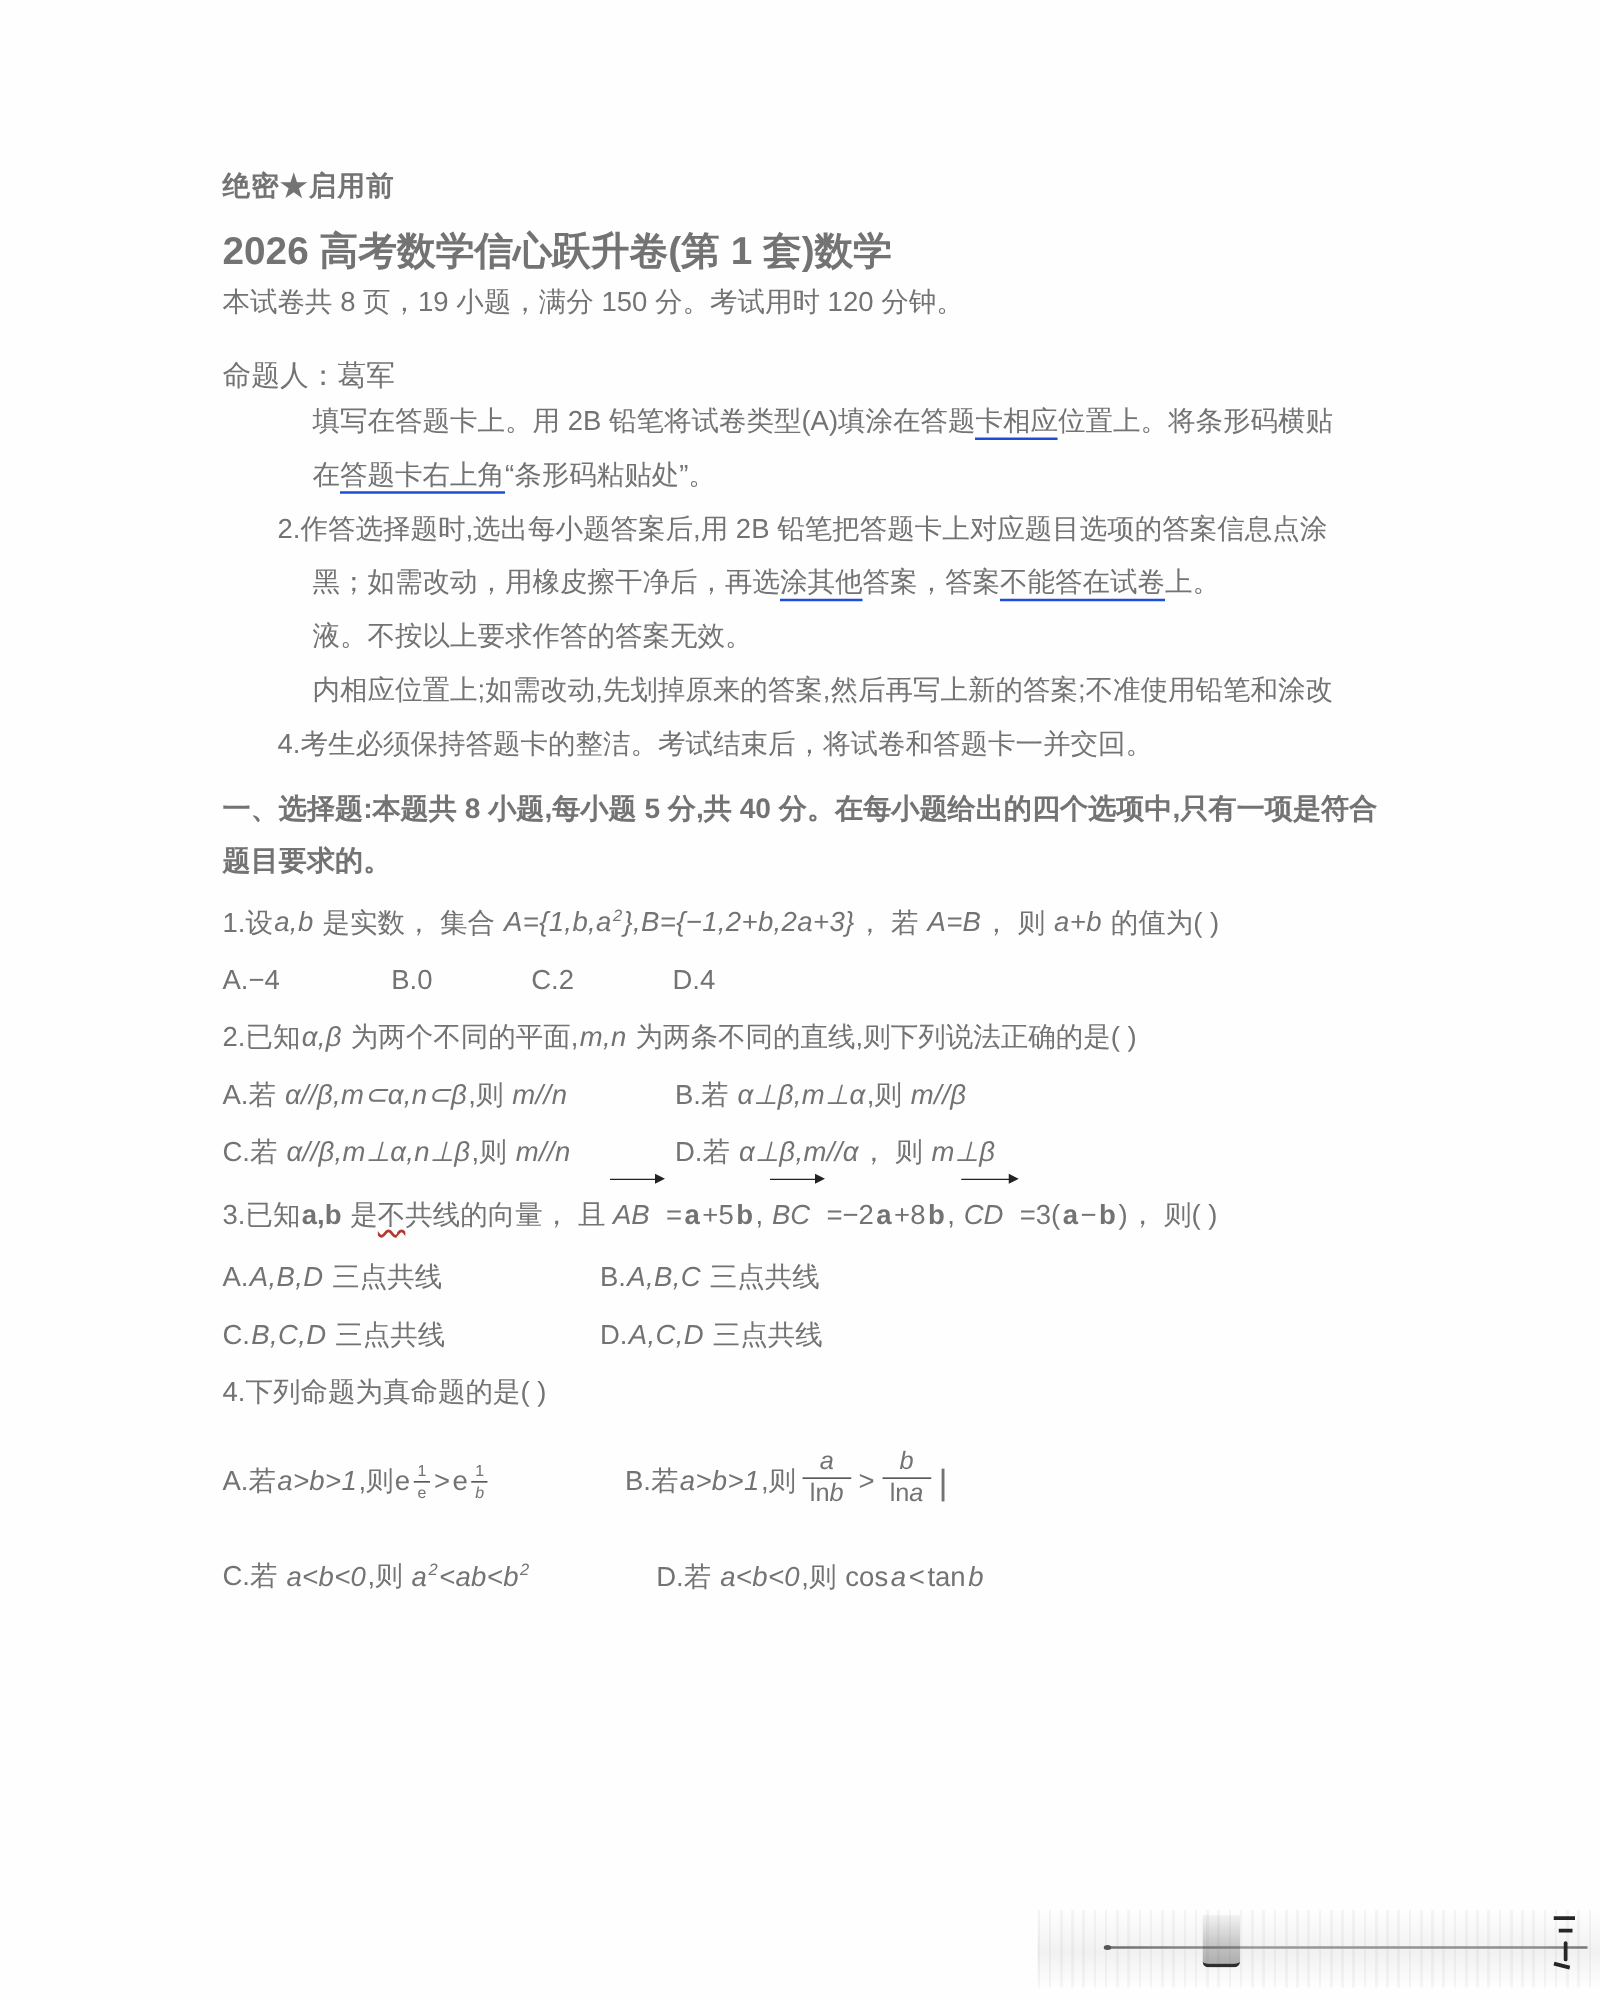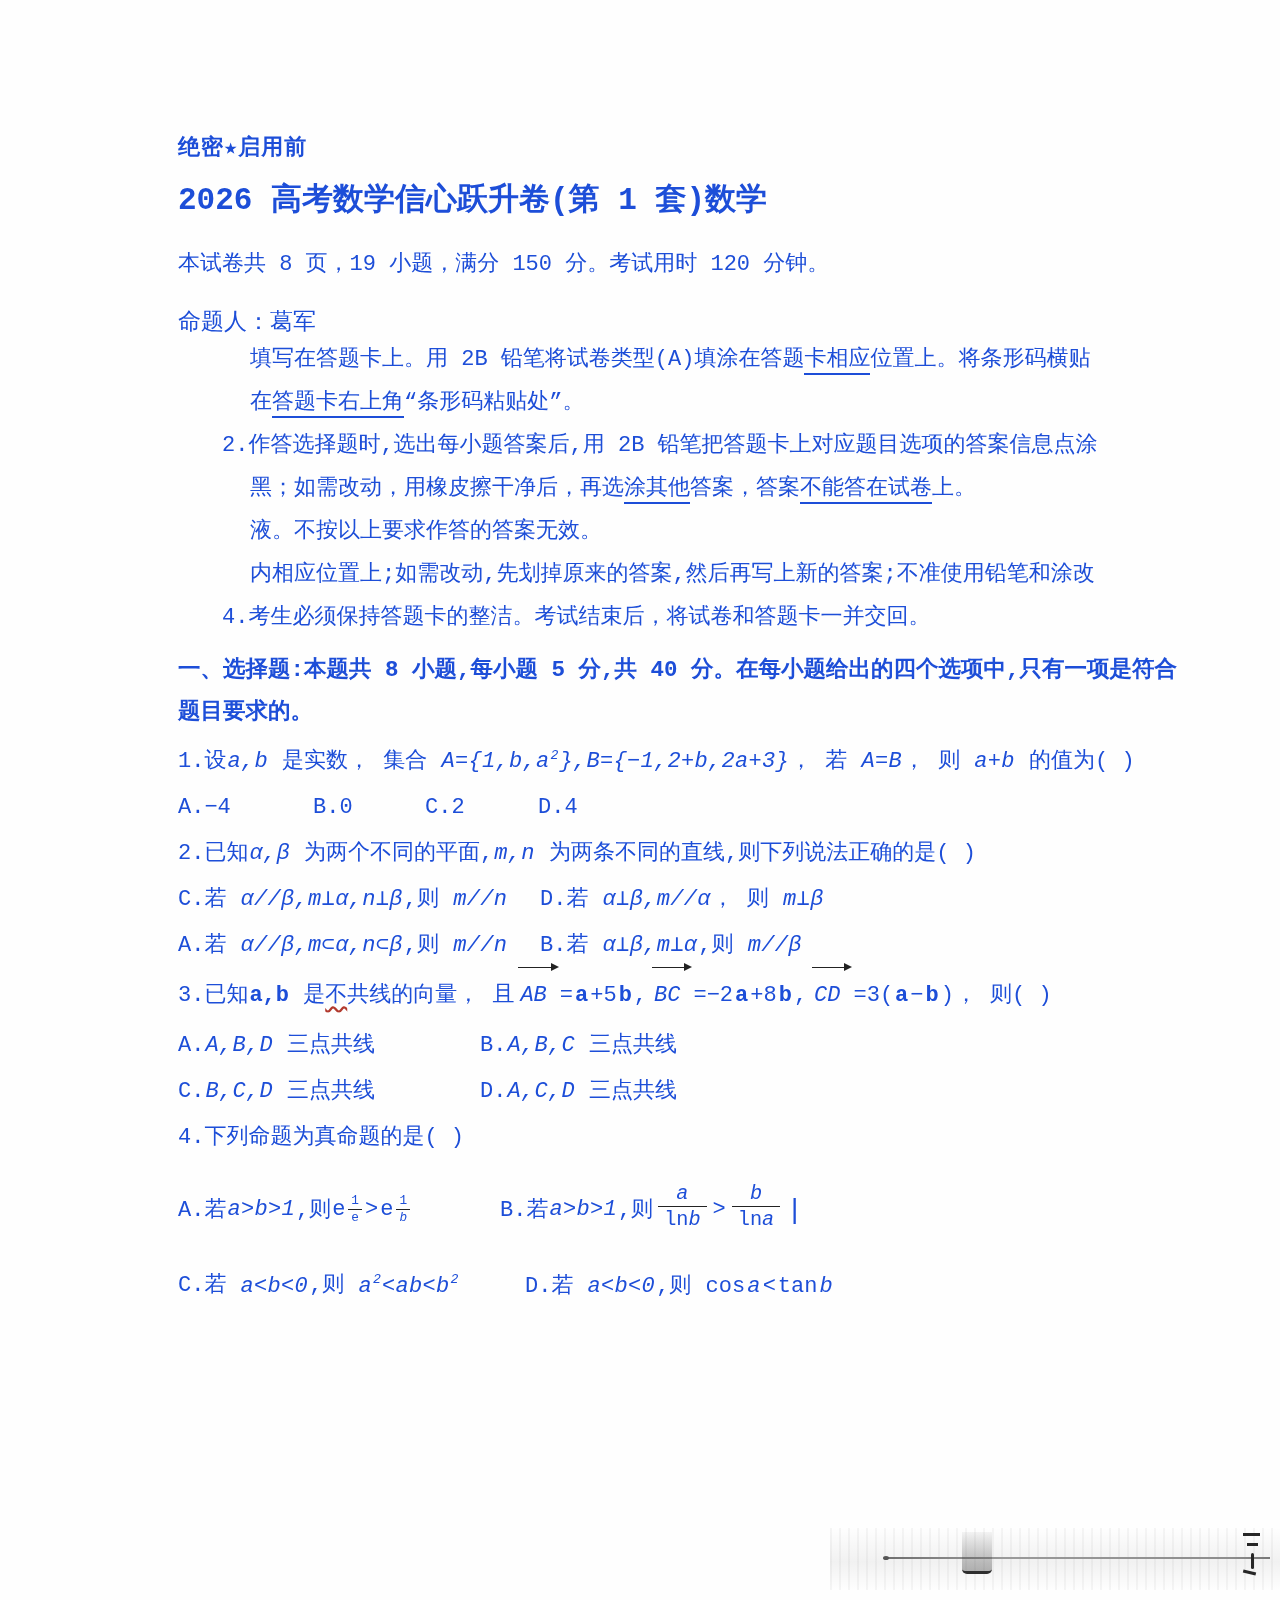--- a/index.html
+++ b/index.html
@@ -1,25 +1,25 @@
 <!DOCTYPE html>
 <html><head>
 <meta charset="utf-8">
 <style>
   * { box-sizing: border-box; }
   html,body { margin:0; padding:0; background:#ffffff; }
   .page {
     position:relative; width:1280px; height:1600px; background:#fefefe;
-    font-family:Liberation Mono, monospace; color:#1d4ed8; overflow:hidden;
+    font-family:Liberation Sans, sans-serif; color:#737373; overflow:hidden;
   }
   .content { position:absolute; left:178px; top:134px; width:916px; }
   .center { }
   .secrecy { font-size:22px; line-height:30px; font-weight:700; letter-spacing:1px; }
   .title { font-size:31px; line-height:42px; margin-top:16px; font-weight:700; }
-  .subtitle { font-size:22px; line-height:30px; margin-top:28px; }
+  .subtitle { font-size:22px; line-height:30px; margin-top:5px; }
   .author { font-size:23px; line-height:30px; margin-top:28px; }
   .notes-heading { font-size:22px; line-height:34px; margin-top:22px; font-weight:700; letter-spacing:.5px; }
   .nline { font-size:22px; line-height:43px; white-space:nowrap; }
   .ind1 { padding-left:44px; }
   .ind2 { padding-left:72px; }
   .u { border-bottom:2px solid #1d4ed8; padding-bottom:1px; }
   .sec-heading { font-size:22.5px; font-weight:700; line-height:42px; margin-top:10px; white-space:nowrap; }
   .qline { font-size:22px; line-height:46px; white-space:nowrap; }
   .q3line { line-height:54px; }
   .m { font-style:italic; padding:0 1px; letter-spacing:.3px; }
@@ -85,22 +85,22 @@
 
     <div class="nline ind1">4.考生必须保持答题卡的整洁。考试结束后，将试卷和答题卡一并交回。</div>
 
     <div class="sec-heading">一、选择题:本题共 8 小题,每小题 5 分,共 40 分。在每小题给出的四个选项中,只有一项是符合</div>
     <div class="sec-heading" style="margin-top:0;">题目要求的。</div>
 
     <div class="qline"><span>1.设</span><span class="m">a,b</span><span> 是实数， 集合 </span><span class="m">A={1,b,a</span><span class="sup">2</span><span class="m">},B={−1,2+b,2a+3}</span><span>， 若 </span><span class="m">A=B</span><span>， 则 </span><span class="m">a+b</span><span> 的值为( )</span></div>
     <div class="qline"><span class="opt w135">A.−4</span><span class="opt w112">B.0</span><span class="opt w113">C.2</span><span class="opt">D.4</span></div>
 
     <div class="qline"><span>2.已知</span><span class="m">α,β</span><span> 为两个不同的平面,</span><span class="m">m,n</span><span> 为两条不同的直线,则下列说法正确的是( )</span></div>
+    <div class="qline"><span class="opt w362"><span>A.若 </span><span class="m">α//β,m⊂α,n⊂β</span><span>,则 </span><span class="m">m//n</span></span><span class="opt"><span>B.若 </span><span class="m">α⊥β,m⊥α</span><span>,则 </span><span class="m">m//β</span></span></div>
     <div class="qline"><span class="opt w362"><span>C.若 </span><span class="m">α//β,m⊥α,n⊥β</span><span>,则 </span><span class="m">m//n</span></span><span class="opt"><span>D.若 </span><span class="m">α⊥β,m//α</span><span>， 则 </span><span class="m">m⊥β</span></span></div>
-    <div class="qline"><span class="opt w362"><span>A.若 </span><span class="m">α//β,m⊂α,n⊂β</span><span>,则 </span><span class="m">m//n</span></span><span class="opt"><span>B.若 </span><span class="m">α⊥β,m⊥α</span><span>,则 </span><span class="m">m//β</span></span></div>
 
     <div class="qline q3line"><span>3.已知</span><span class="vb">a,b</span><span> 是</span><span class="sq">不</span><span>共线的向量， 且</span><span class="vec">AB</span><span class="rm">=</span><span class="vb">a</span><span class="rm">+5</span><span class="vb">b</span><span class="rm">,</span><span class="vec">BC</span><span class="rm">=−2</span><span class="vb">a</span><span class="rm">+8</span><span class="vb">b</span><span class="rm">,</span><span class="vec">CD</span><span class="rm">=3(</span><span class="vb">a</span><span class="rm">−</span><span class="vb">b</span><span class="rm">)</span><span>， 则( )</span></div>
     <div class="qline"><span class="opt w302"><span>A.</span><span class="m">A,B,D</span><span> 三点共线</span></span><span class="opt"><span>B.</span><span class="m">A,B,C</span><span> 三点共线</span></span></div>
     <div class="qline"><span class="opt w302"><span>C.</span><span class="m">B,C,D</span><span> 三点共线</span></span><span class="opt"><span>D.</span><span class="m">A,C,D</span><span> 三点共线</span></span></div>
 
     <div class="qline">4.下列命题为真命题的是( )</div>
     <div class="q4ab">
       <span class="opt w322">
           <span>A.若 </span>
           <span class="m">a&gt;b&gt;1</span>

